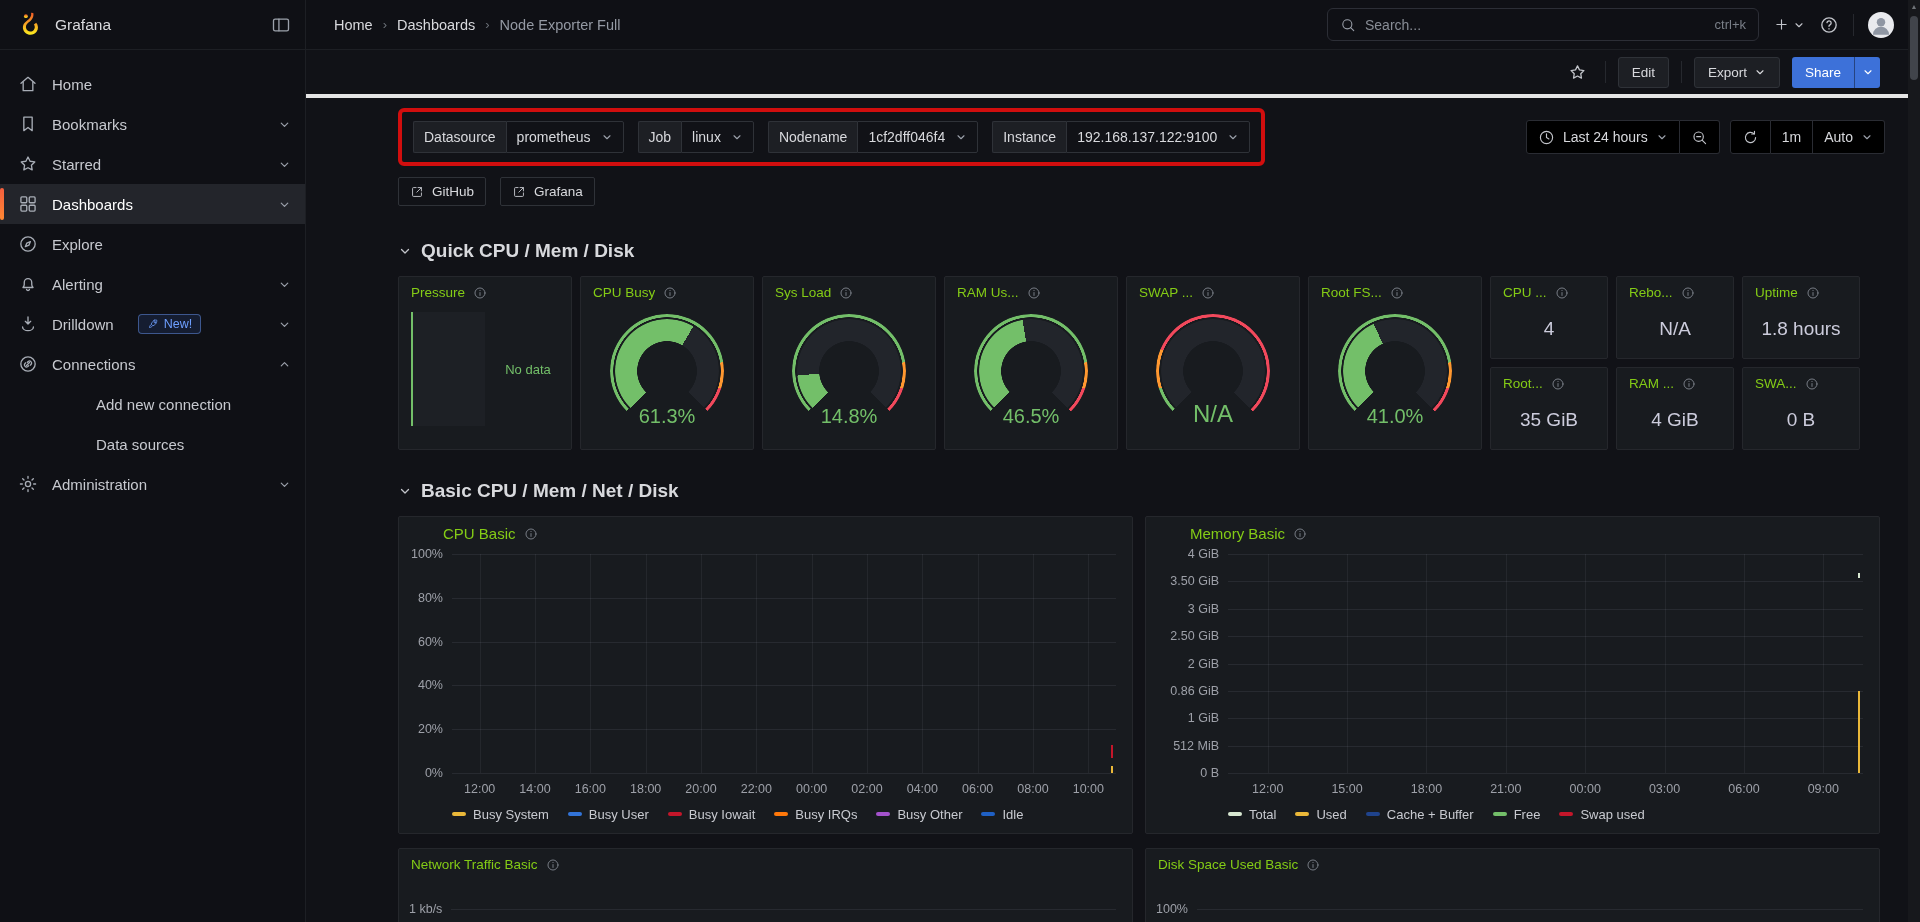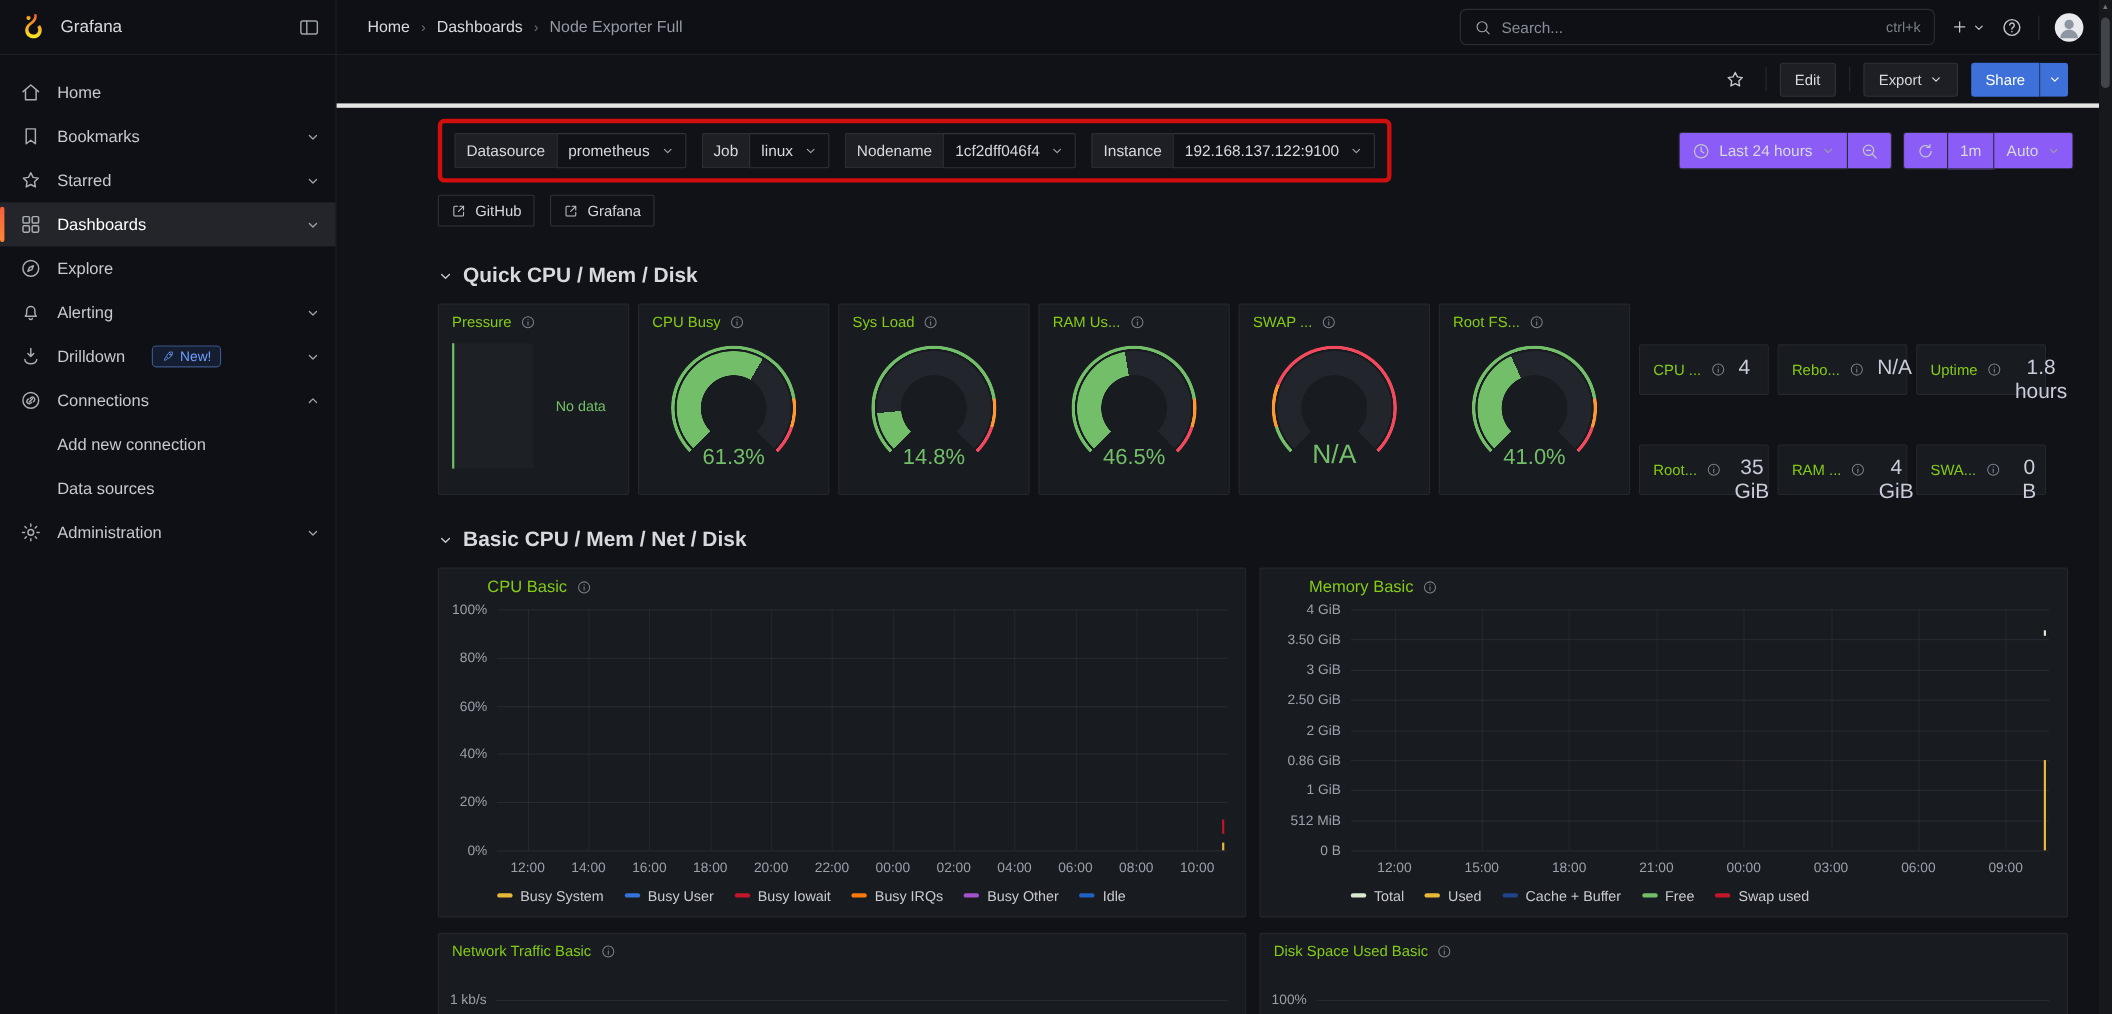--- a/index.html
+++ b/index.html
@@ -50,40 +50,40 @@
   .chev { width:12px; height:12px; color:inherit; }
 
   
   .side-item { height:40px; display:flex; align-items:center; gap:14px; padding:0 14px 0 18px;
     font-size:15px; color:#C7C9CF; cursor:pointer; position:relative; }
   .side-item .s-ic { width:20px; height:20px; color:#A8ADB6; flex:0 0 20px; }
   .side-item .s-chev { margin-left:auto; width:13px; height:13px; color:#9CA1AB; }
   .side-item.active { background:#23252B; color:#FFFFFF; }
   .side-item.active::before { content:""; position:absolute; left:0; top:4px; bottom:4px; width:4px;
     border-radius:2px; background:linear-gradient(#F55F3E,#FF8833); }
-  .side-item.indent { padding-left:52px; }
+  .side-item.indent { padding-left:52px;margin-left:44px; }
   .badge-new { display:inline-flex; align-items:center; gap:5px; margin-left:10px;
     padding:2px 8px; font-size:12.5px; color:#6E9FFF; background:rgba(61,113,217,.14);
     border:1px solid rgba(110,159,255,.45); border-radius:4px; }
   .badge-new .ic { width:12px; height:12px; }
 
   
   #dash { flex:1; padding:10px 35px 0 92px; overflow:hidden; }
   #controls-row { display:flex; align-items:center; justify-content:space-between; }
   #var-red-box { border:4px solid #D10E0E; border-radius:6px; padding:9px 11px;
     display:flex; gap:14px; align-items:center; }
   .var-group { display:flex; height:32px; font-size:14px; }
   .var-label { display:flex; align-items:center; padding:0 10px; background:#1D1F24;
     border:1px solid #2F3238; border-right:none; border-radius:2px 0 0 2px; color:#D8D9DD; }
   .var-value { display:flex; align-items:center; gap:10px; padding:0 10px; background:#111217;
     border:1px solid #2F3238; border-radius:0 2px 2px 0; color:#D8D9DD; cursor:pointer; }
   .var-value .chev { color:#9CA1AB; }
   #time-controls { display:flex; gap:10px; align-items:center; }
   .tc-group { display:flex; height:34px; }
-  .tc-cell { display:flex; align-items:center; gap:8px; padding:0 11px; background:#8b5cf6;
+  .tc-cell { display:flex; align-items:center; gap:8px; padding:0 11px; background:#000000;
     border:1px solid #2A2C33; font-size:14px; color:#D8D9DD; cursor:pointer; }
   .tc-cell + .tc-cell { border-left:none; }
   .tc-group .tc-cell:first-child { border-radius:3px 0 0 3px; }
   .tc-group .tc-cell:last-child { border-radius:0 3px 3px 0; }
   .tc-group .tc-cell:only-child { border-radius:3px; }
   .tc-ic { width:17px; height:17px; color:#C3C5CB; }
 
   #links-row { display:flex; gap:14px; margin-top:11px; }
   .link-btn { height:29px; display:inline-flex; align-items:center; gap:8px; padding:0 11px;
     background:#111217; border:1px solid #2F3238; border-radius:2px; font-size:13.5px;
@@ -112,21 +112,21 @@
     -webkit-mask:radial-gradient(closest-side, transparent 57%, #000 58%);
     mask:radial-gradient(closest-side, transparent 57%, #000 58%); }
   .g-value { position:absolute; left:0; right:0; bottom:0; text-align:center;
     font-size:20px; color:#73BF69; }
   .g-value.na { font-size:24px; }
   .nodata-wrap { display:flex; align-items:center; margin-top:4px; }
   .nodata-spark { width:74px; height:114px; margin-left:12px; background:#1D2025;
     border-left:2px solid #73BF69; }
   .nodata-text { flex:1; text-align:center; font-size:13px; color:#73BF69; }
   #stats-grid { display:grid; grid-template-columns:repeat(3,118px); grid-auto-rows:83px; gap:8px; }
-  .stat-panel { display:flex; flex-direction:row;margin-top:37px; }
+  .stat-panel { display:flex; flex-direction:column; }
   .stat-value { text-align:center; font-size:19px; color:#CCCCDC; margin-top:10px; }
 
   
   #charts-row, #bottom-row { display:flex; gap:12px; margin-top:14px; }
   .chart-panel { width:735px; height:318px; display:flex; flex-direction:column; }
   .chart-panel .p-title .t { font-size:15px;margin-left:32px; }
   .chart-body { flex:1; display:flex; flex-direction:column; padding:4px 16px 6px 10px; }
   .plot-wrap { flex:1; display:flex; }
   .y-axis { position:relative; }
   .ytick { position:absolute; right:9px; transform:translateY(-50%); font-size:12.5px;

